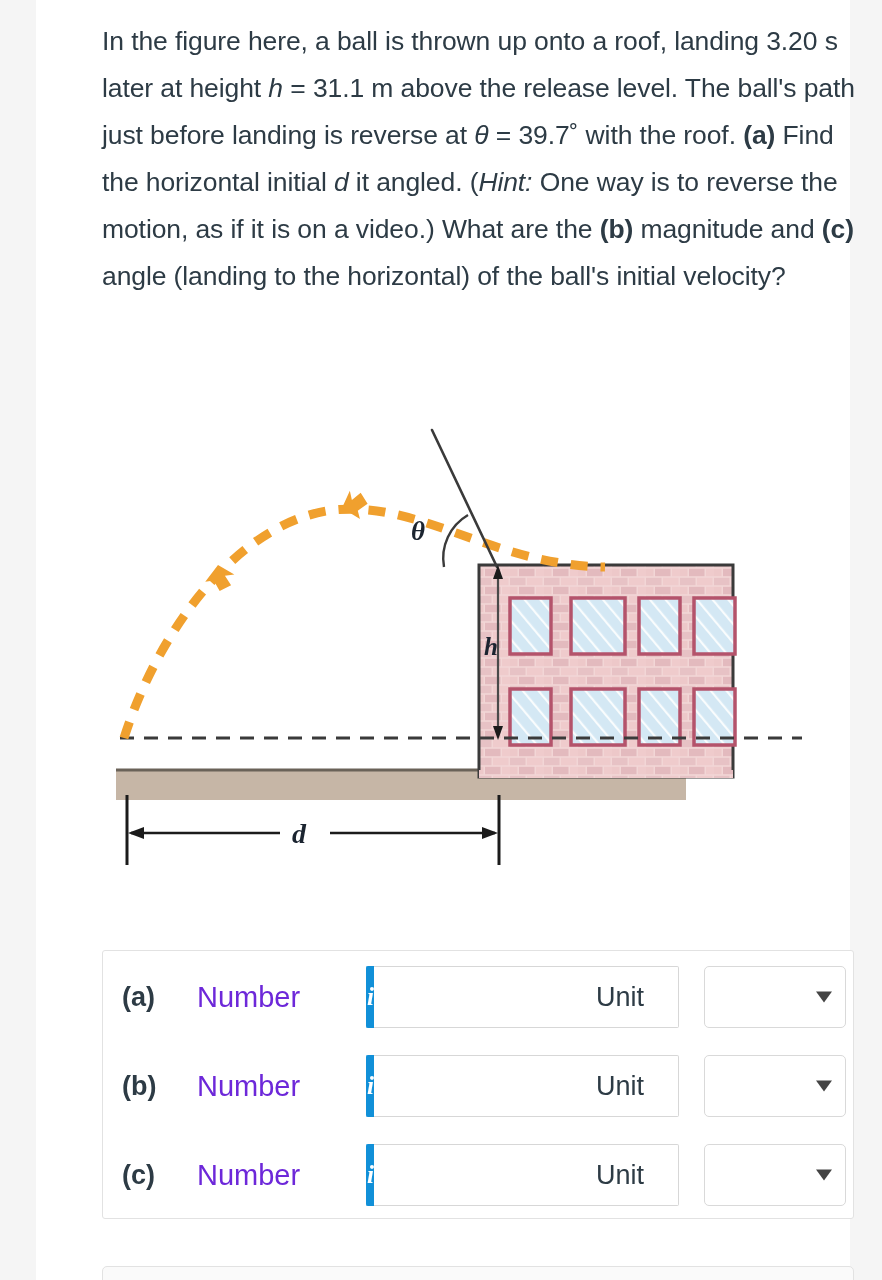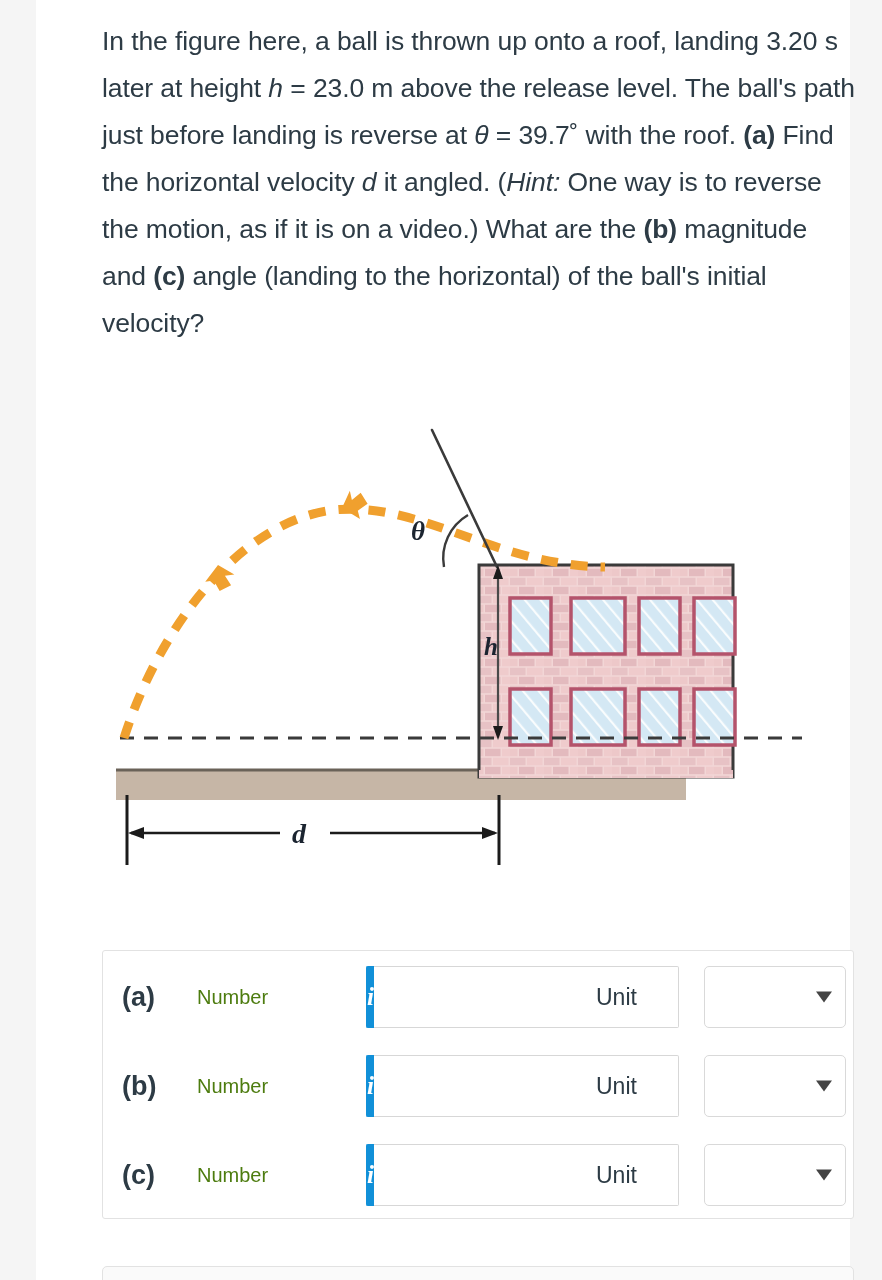--- a/index.html
+++ b/index.html
@@ -80,23 +80,23 @@
   .row-tag {
     position: absolute;
     left: 19px;
     font-size: 27px;
     font-weight: 700;
     color: #2d3b45;
   }
   .row-numlabel {
     position: absolute;
     left: 94px;
-    font-size: 20px;
+    font-size: 29px;
     font-weight: 400;
-    color: #4d7c0f;
+    color: #6d28d9;
     text-align: center;
   }
   .num-group {
     position: absolute;
     left: 263px;
     width: 180px;
     height: 62px;
     display: flex;
     align-items: stretch;
   }
@@ -126,21 +126,21 @@
     font-size: 22px;
     color: #2d3b45;
     padding: 0 8px;
     outline: none;
     box-sizing: border-box;
     font-family: "Liberation Sans", sans-serif;
   }
   .unit-label {
     position: absolute;
     left: 493px;
-    font-size: 23px;
+    font-size: 27px;
     color: #2d3b45;
     text-align: right;
   }
   .unit-select {
     position: absolute;
     left: 601px;
     width: 142px;
     height: 62px;
     border: 1px solid #d9d9d9;
     border-radius: 5px;
@@ -173,24 +173,24 @@
   }
 </style>
 </head>
 <body>
 
 <div class="page-canvas">
   <div class="content-sheet">
 
     <div class="question-text">
       <span>In the figure here, a ball is thrown up onto a roof,</span>
-      <span>landing 3.20 s later at height </span><span class="var">h</span><span> = 23.0 m above the</span>
+      <span>landing 3.20 s later at height </span><span class="var">h</span><span> = 31.1 m above the</span>
       <span>release level. The ball's path just before landing is</span>
       <span>reverse at </span><span class="var">θ</span><span> = 39.7˚ with the roof. </span><b>(a)</b><span> Find the</span>
-      <span>horizontal velocity </span><span class="var">d</span><span> it angled. (</span><i>Hint:</i><span> One way is</span>
+      <span>horizontal initial </span><span class="var">d</span><span> it angled. (</span><i>Hint:</i><span> One way is</span>
       <span>to reverse the motion, as if it is on a video.) What</span>
       <span>are the </span><b>(b)</b><span> magnitude and </span><b>(c)</b><span> angle (landing to the</span>
       <span>horizontal) of the ball's initial velocity?</span>
     </div>
 
     <div class="figure-wrap">
       <svg class="figure-svg" width="756" height="470" viewBox="0 0 756 470">
         <defs>
 
           <pattern id="brickPat" width="34" height="18" patternUnits="userSpaceOnUse">

